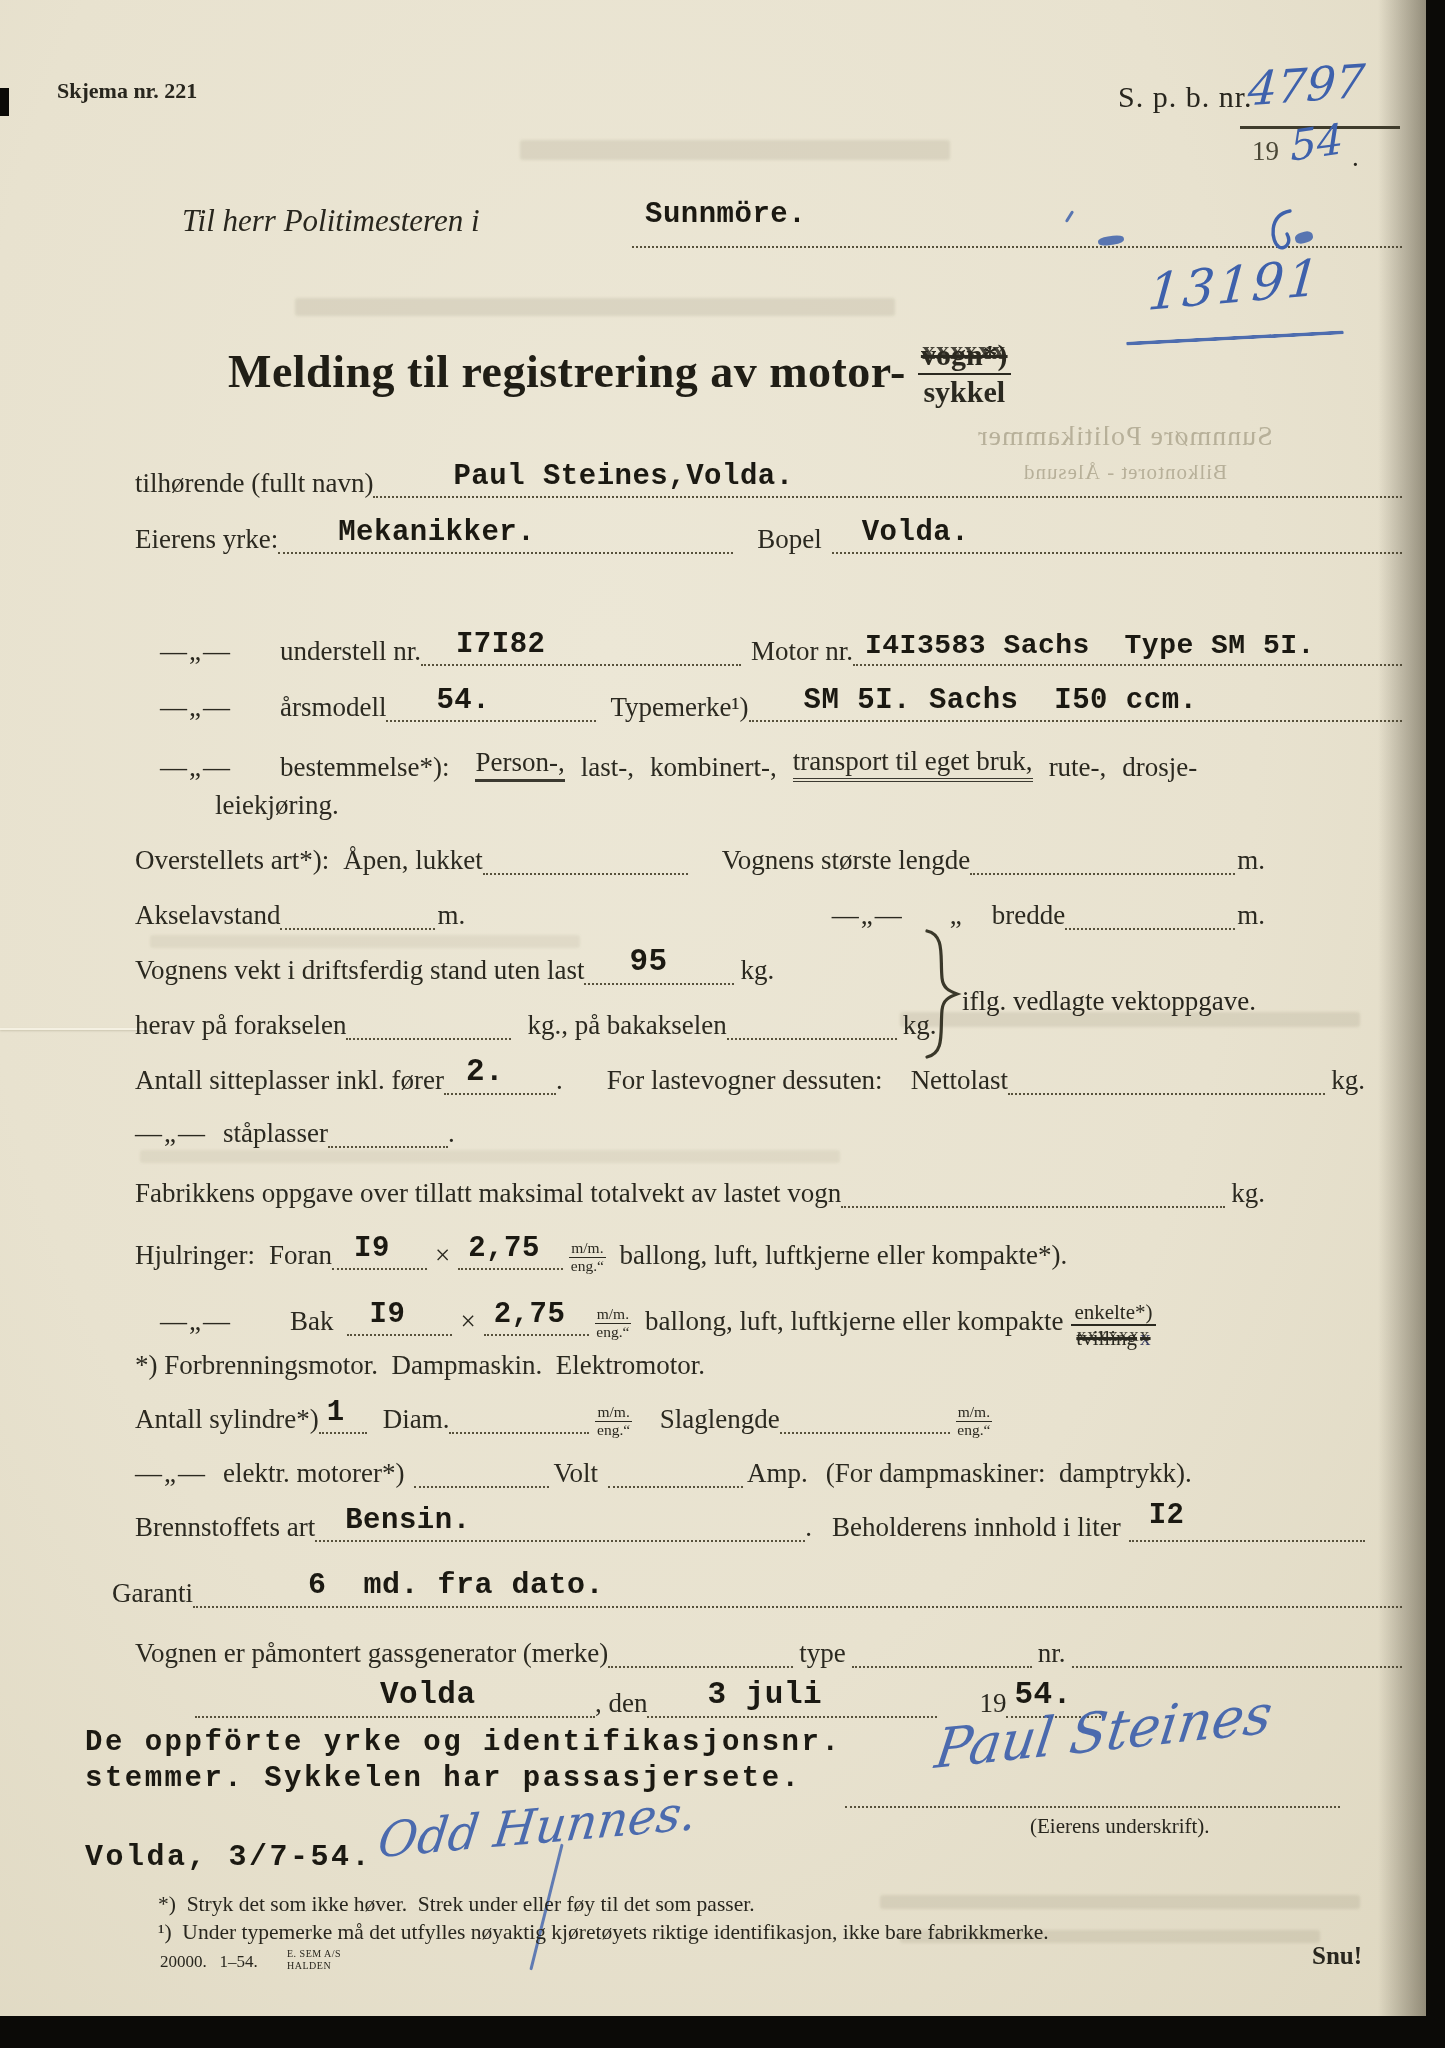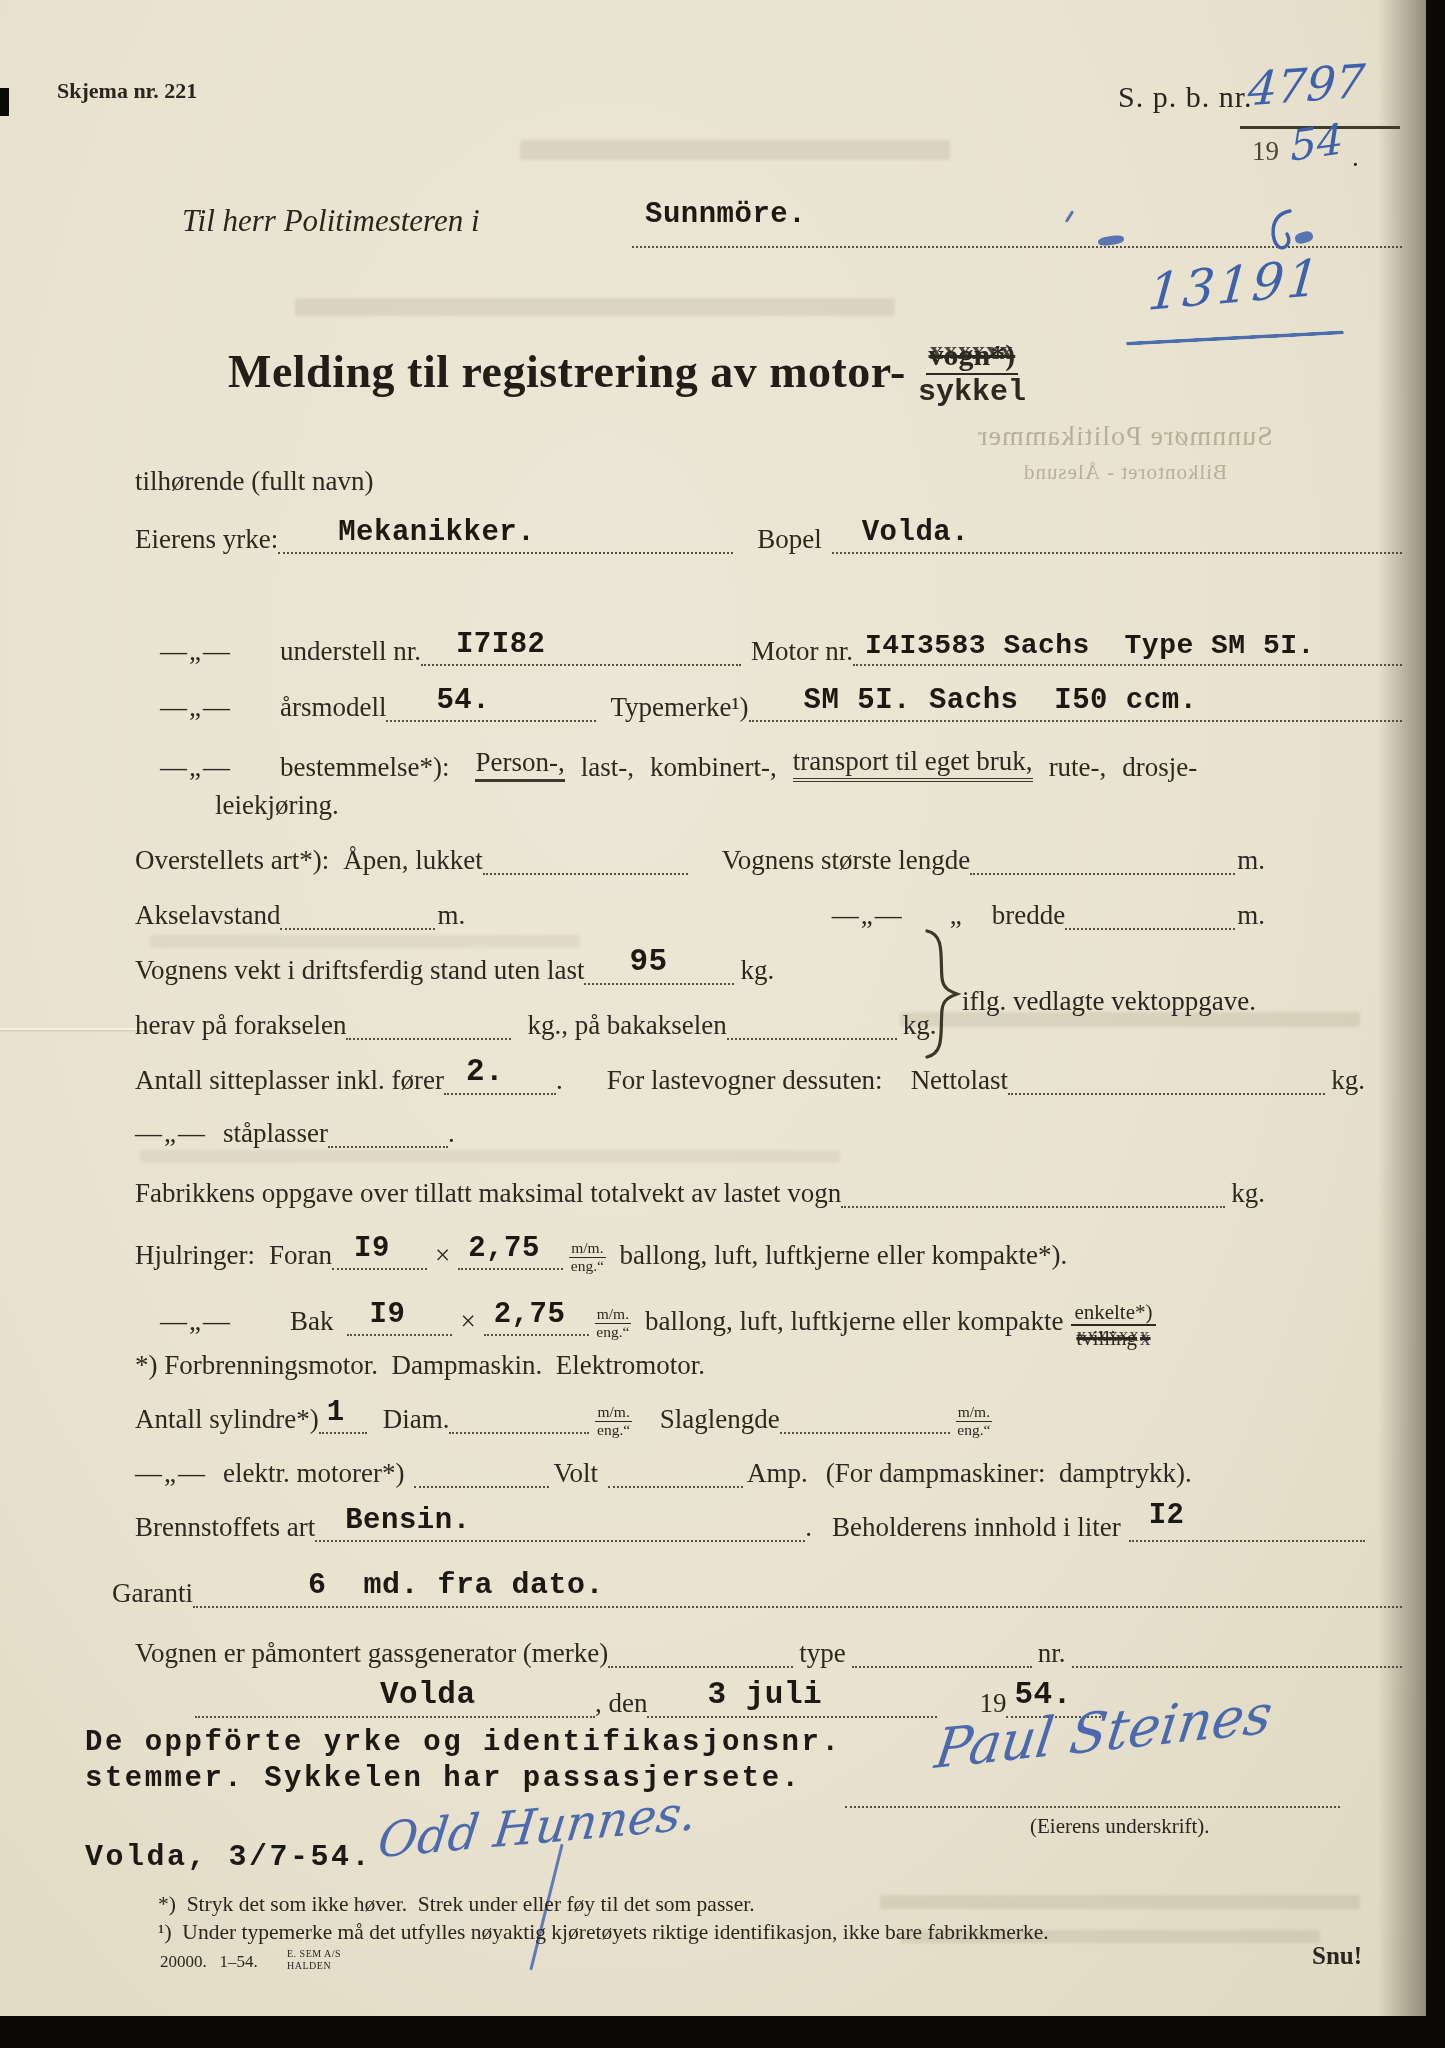--- a/index.html
+++ b/index.html
@@ -74,31 +74,34 @@
   <div class="abs hand" style="left:1148px;top:256px;font-size:50px;transform:rotate(-5deg) skewX(-10deg);letter-spacing:3px;">13191</div>
   <div class="abs" style="left:1126px;top:336px;width:218px;border-top:4px solid #3e61ac;transform:rotate(-3deg);border-radius:2px;opacity:.9;"></div>
 
   <div class="r" style="left:228px;top:336px;align-items:center;">
     <span style="font-size:46px;font-weight:600;letter-spacing:.5px;color:#201e16;">Melding til registrering av motor-</span>
     <span class="stack" style="font-size:30px;transform:translateY(2px);margin-left:12px;">
       <span class="stop struck" style="font-weight:600;">
         <span>vogn*)</span>
         <span class="xover" style="font-size:26px;">xxxxxx</span>
       </span>
-      <span style="font-weight:600;font-family:Liberation Mono, monospace;">sykkel</span>
+      <span style="font-weight:600;">sykkel</span>
     </span>
   </div>
 
   <div class="stamp" style="left:930px;top:420px;width:390px;">
     <div style="font-size:28px;">Sunnmøre Politikammer</div>
     <div style="font-size:21px;margin-top:8px;">Bilkontoret - Ålesund</div>
   </div>
 
   <div class="r" style="left:135px;top:466px;width:1267px;">
     <span class="lbl">tilhørende (fullt navn)</span>
+    <span class="fill flex1">
+      <span class="typed" style="left:80px;font-size:29px;">Paul Steines,Volda.</span>
+    </span>
   </div>
 
   <div class="r" style="left:135px;top:522px;width:1267px;">
     <span class="lbl">Eierens yrke:</span>
     <span class="fill" style="width:455px;">
       <span class="typed" style="left:60px;font-size:29px;">Mekanikker.</span>
     </span>
     <span class="lbl" style="margin-left:24px;margin-right:10px;">Bopel</span>
     <span class="fill flex1">
       <span class="typed" style="left:30px;font-size:29px;">Volda.</span>

